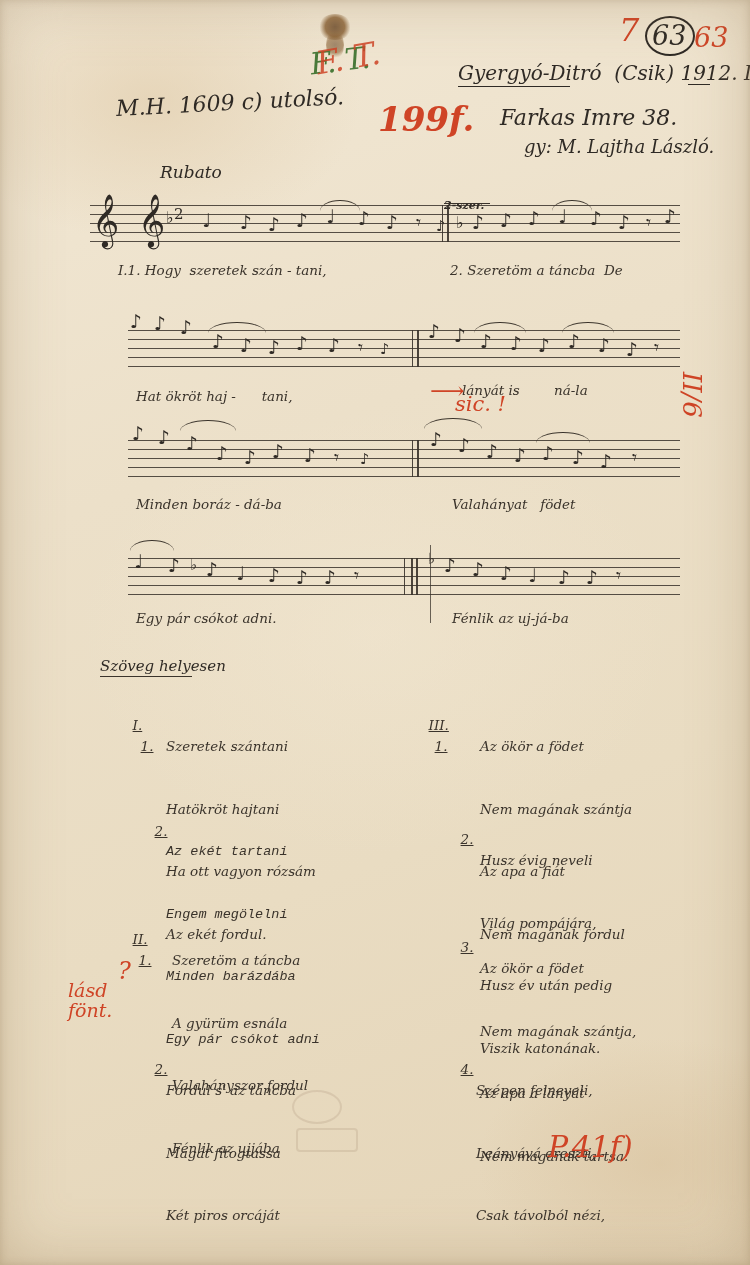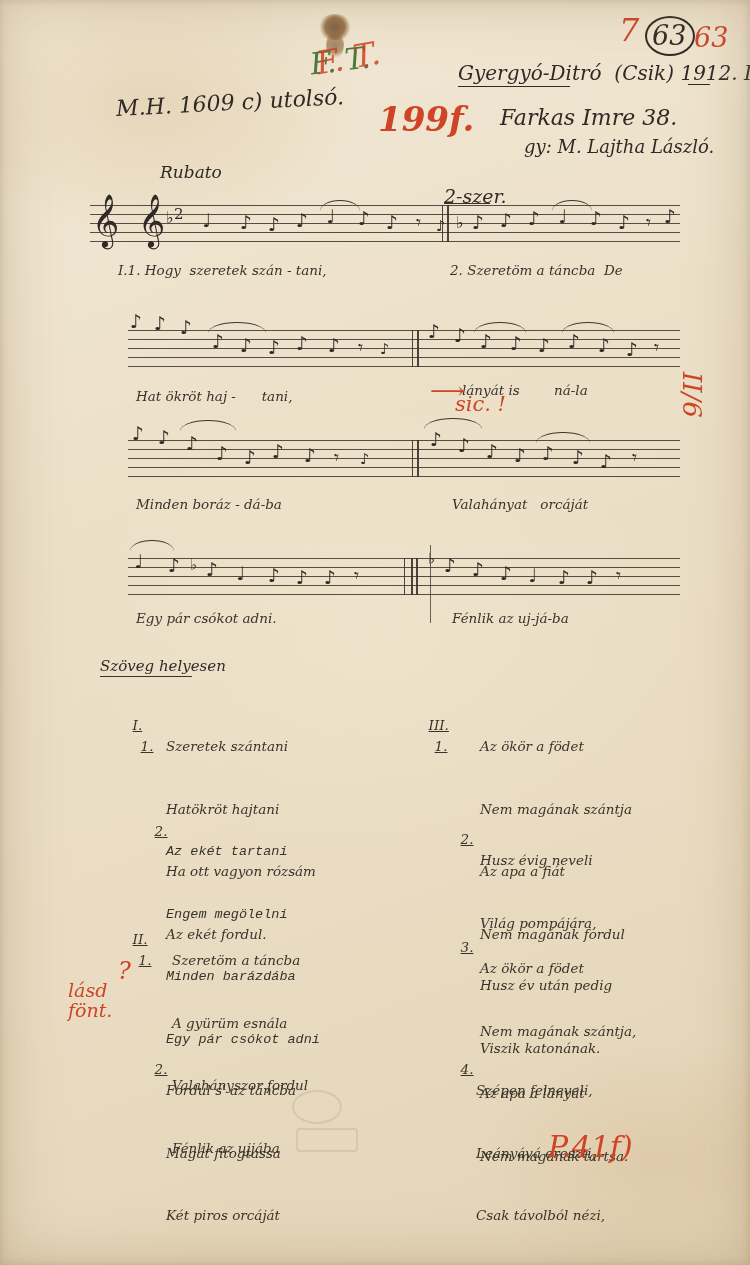--- a/index.html
+++ b/index.html
@@ -130,21 +130,21 @@
   <div class="nt" style="left:382px;top:8px;">♪</div>
   <div class="nt" style="left:410px;top:6px;">♪</div>
   <div class="nt" style="left:438px;top:4px;">♪</div>
   <div class="nt" style="left:468px;top:2px;">♩</div>
   <div class="slur" style="left:462px;top:-5px;width:40px;"></div>
   <div class="nt" style="left:500px;top:4px;">♪</div>
   <div class="nt" style="left:528px;top:8px;">♪</div>
   <div class="nt" style="left:556px;top:8px;">𝄾</div>
   <div class="nt" style="left:574px;top:2px;">♪</div>
 </div>
-<div class="t hand ink" style="left:444px;top:186px;font-size:19px;">2-szer.</div>
+<div class="t hand ink" style="left:444px;top:200px;font-size:11px;font-weight:bold;">2-szer.</div>
 <div style="position:absolute;left:444px;top:203px;width:46px;height:1px;background:#3a332b;"></div>
 
 <div class="lyric" style="left:118px;top:262px;">I.1. Hogy  szeretek szán - tani,</div>
 <div class="lyric" style="left:450px;top:262px;">2. Szeretöm a táncba  De</div>
 
 <div class="system" style="left:128px;top:330px;width:552px;height:46px;">
   <div class="staff">
     <div class="ln" style="top:0px;"></div>
     <div class="ln" style="top:9px;"></div>
     <div class="ln" style="top:18px;"></div>
@@ -215,21 +215,21 @@
   <div class="nt" style="left:358px;top:2px;">♪</div>
   <div class="nt" style="left:386px;top:6px;">♪</div>
   <div class="nt" style="left:414px;top:4px;">♪</div>
   <div class="slur" style="left:408px;top:-8px;width:54px;"></div>
   <div class="nt" style="left:444px;top:8px;">♪</div>
   <div class="nt" style="left:472px;top:12px;">♪</div>
   <div class="nt" style="left:504px;top:8px;">𝄾</div>
 </div>
 
 <div class="lyric" style="left:136px;top:496px;">Minden boráz - dá-ba</div>
-<div class="lyric" style="left:452px;top:496px;">Valahányat   orcáját</div>
+<div class="lyric" style="left:452px;top:496px;">Valahányat   födet</div>
 
 <div class="system" style="left:128px;top:558px;width:552px;height:46px;">
   <div class="staff">
     <div class="ln" style="top:0px;"></div>
     <div class="ln" style="top:9px;"></div>
     <div class="ln" style="top:18px;"></div>
     <div class="ln" style="top:27px;"></div>
     <div class="ln" style="top:36px;"></div>
   </div>
   <div class="nt" style="left:6px;top:-6px;">♩</div>

